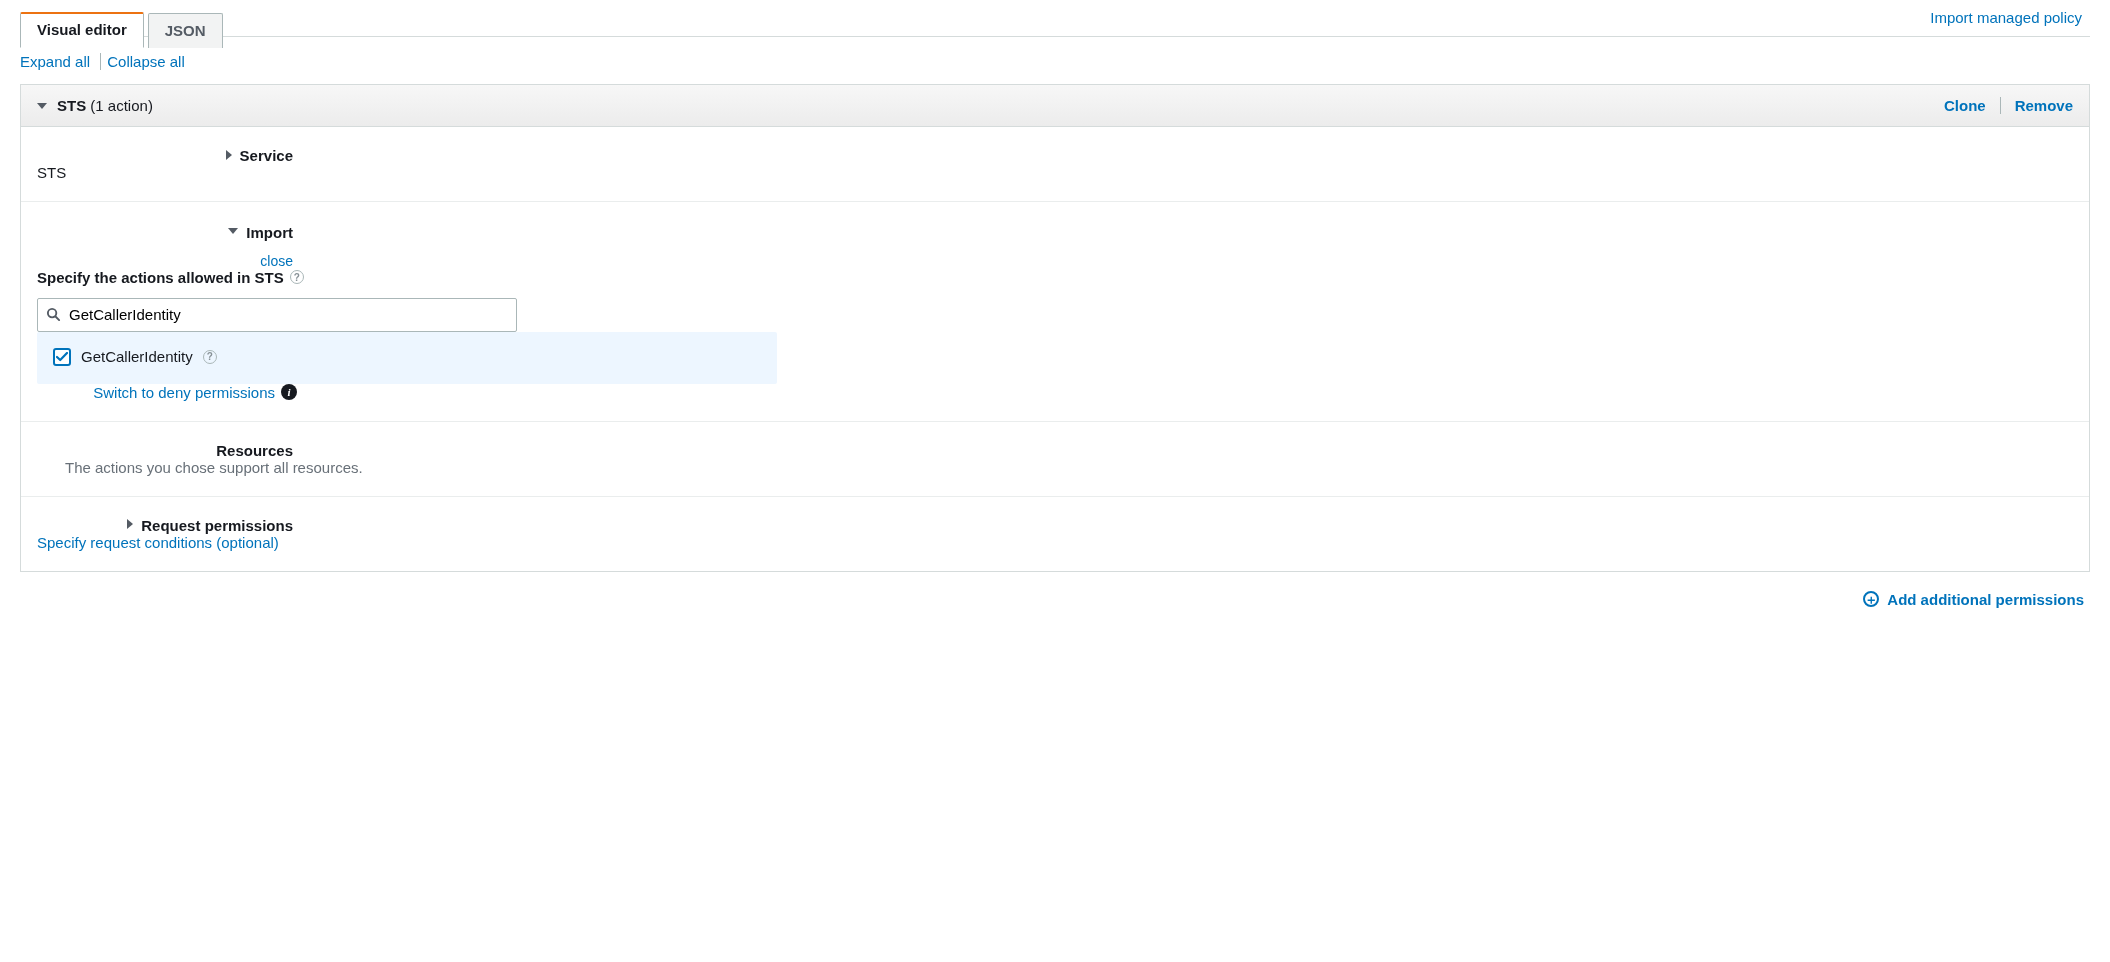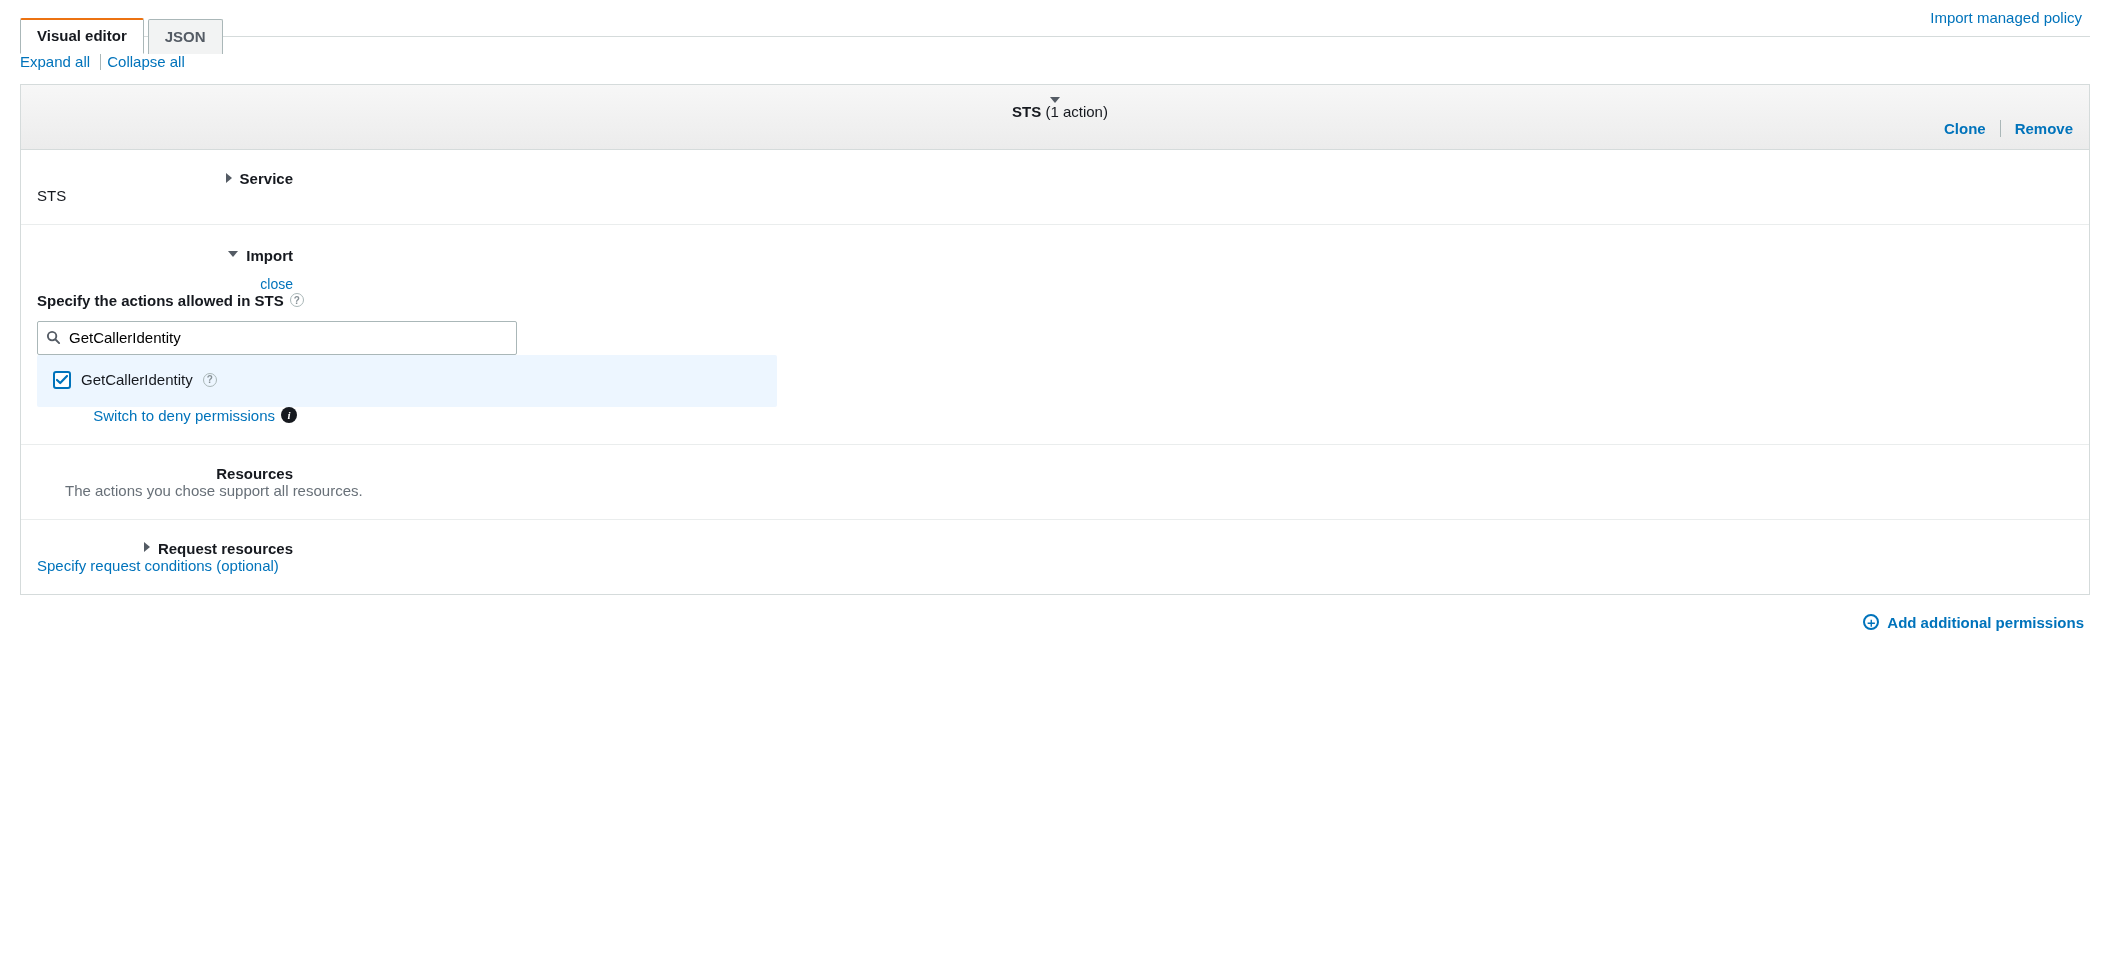--- a/index.html
+++ b/index.html
@@ -32,21 +32,21 @@
     padding: 8px 16px 9px 16px;
     font-size: 15px;
     font-weight: 700;
     background: #f2f3f3;
     color: #545b64;
     margin-right: 4px;
     border-top-left-radius: 2px;
     border-top-right-radius: 2px;
     cursor: pointer;
     position: relative;
-    top: 18px;
+    top: 12px;
   }
   .tab.active {
     background: #fff;
     color: #16191f;
     border-top: 2px solid #ec7211;
     border-bottom: 1px solid #fff;
     padding-top: 7px;
   }
 
   
@@ -63,21 +63,20 @@
   .stmt-container {
     border: 1px solid #d5dbdb;
   }
   .stmt-header {
     background: linear-gradient(#f7f7f7,#ececec);
     border-bottom: 1px solid #d5dbdb;
     display: flex;
     align-items: center;
     padding: 12px 16px;
     font-size: 15px;
-    flex-direction: column;
   }
   .stmt-header .title { font-weight: 700; margin-left: 10px; }
   .stmt-header .count { font-weight: 400; }
   .stmt-header .right-links { margin-left: auto; display:flex; gap:14px; }
   .stmt-header .right-links a { font-weight: 700; }
   .stmt-header .right-sep { border-left:1px solid #aab7b8; }
 
   .caret { display:inline-block; width:0; height:0; }
   .caret.down { border-left:5px solid transparent; border-right:5px solid transparent; border-top:6px solid #545b64; }
   .caret.right { border-top:5px solid transparent; border-bottom:5px solid transparent; border-left:6px solid #545b64; }
@@ -253,21 +252,21 @@
         <div class="sect-content-col">
           <span class="muted">The actions you chose support all resources.</span>
         </div>
         <div class="sect-switch-col"></div>
       </div>
 
       <div class="sect">
         <div class="sect-label-col">
           <span class="sect-label">
             <span class="caret right"></span>
-            <span>Request resources</span>
+            <span>Request permissions</span>
           </span>
         </div>
         <div class="sect-content-col">
           <a>Specify request conditions (optional)</a>
         </div>
         <div class="sect-switch-col"></div>
       </div>
 
     </div>
   </div>

